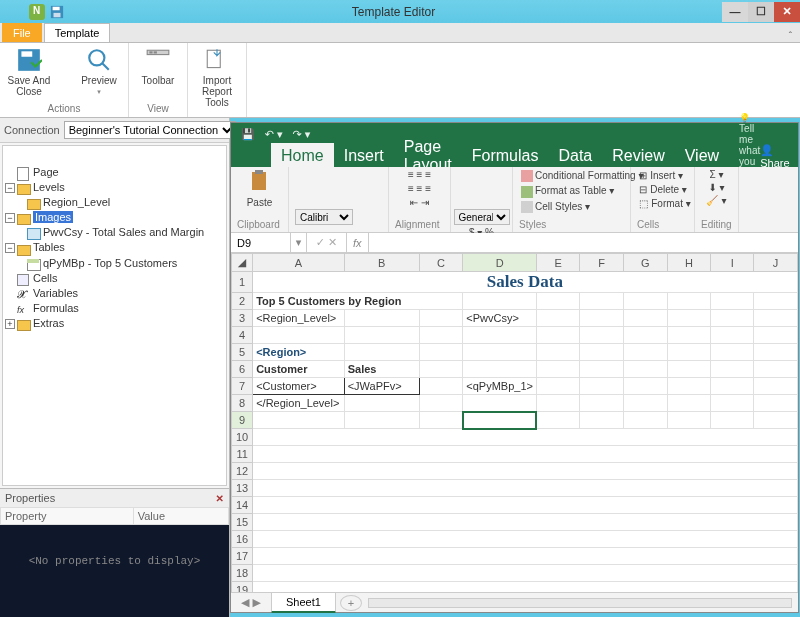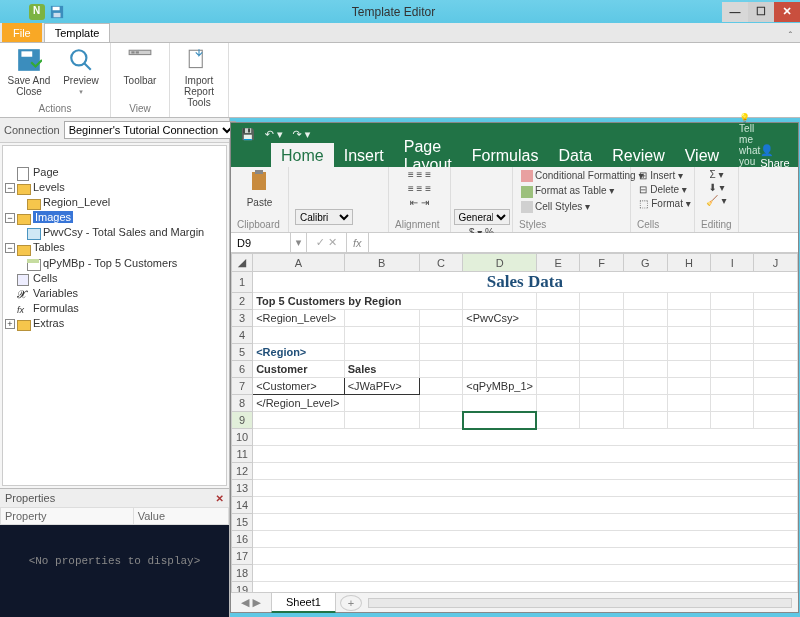--- a/index.html
+++ b/index.html
@@ -21,21 +21,21 @@
 
 
 .apptabs { height: 20px; background: #e8e8e8; display: flex; align-items: flex-end; border-bottom: 1px solid #bbb; }
 .apptabs .tab { padding: 3px 10px; font-size: 11px; background: #fff; border: 1px solid #bbb; border-bottom: none; margin-left: 2px; }
 .apptabs .tab.file { background: #f9a825; color: #fff; border-color: #f9a825; }
 .apptabs .chev { margin-left: auto; margin-right: 8px; color: #666; font-size: 10px;}
 
 
 .ribbon { height: 75px; background: #fff; border-bottom: 1px solid #bbb; display: flex; }
 .ribbon .grp { display: flex; flex-direction: column; border-right: 1px solid #ddd; padding: 2px 6px 0; }
-.ribbon .row { display: flex; gap: 6px; flex: 1; }
+.ribbon .row { display: flex; gap: 24px; flex: 1; }
 .ribbon .big { display: flex; flex-direction: column; align-items: center; width: 46px; font-size: 10px; color: #444; text-align: center; line-height: 1.1; padding-top: 2px; gap: 2px;}
 .ribbon .big svg { width: 26px; height: 26px; }
 .ribbon .glabel { font-size: 10px; color: #777; text-align: center; padding: 2px 0 3px;}
 
 
 .main { display: flex; height: 499px; }
 
 
 .left-panel { width: 230px; background: #f5f5f5; display: flex; flex-direction: column; border-right: 1px solid #bbb; }
 .conn { display: flex; align-items: center; padding: 3px 4px; border-bottom: 1px solid #ccc; background:#eee;}

